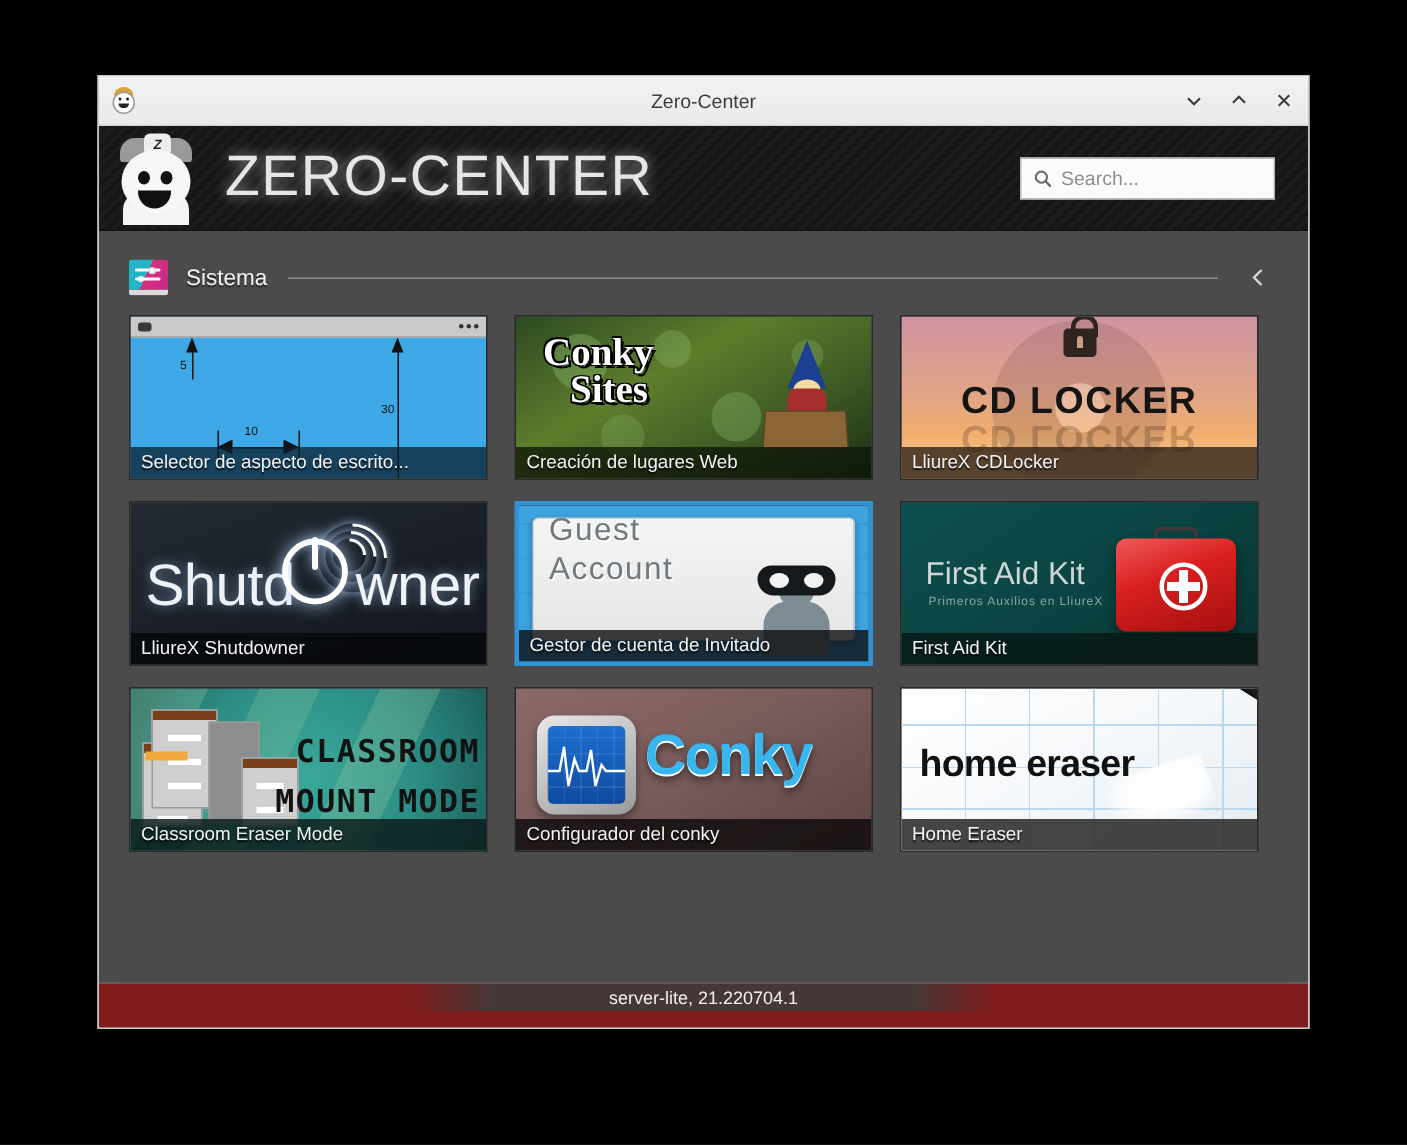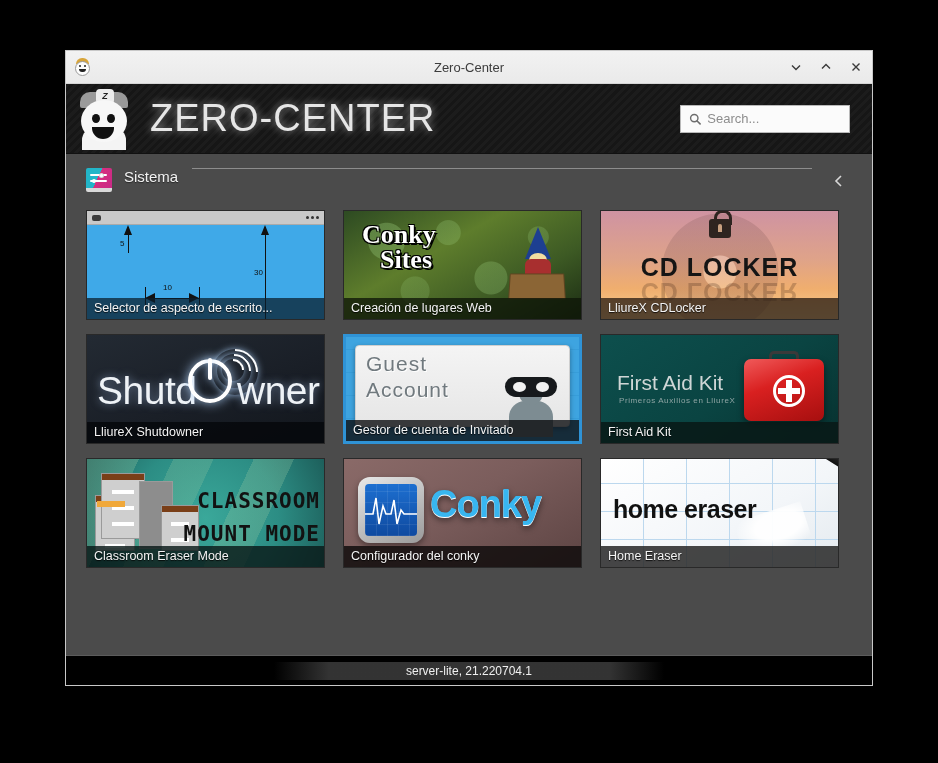--- a/index.html
+++ b/index.html
@@ -143,21 +143,21 @@
     position: relative;
   }
   .inner-pane {
     background: #4b4b4b;
     height: 100%;
     padding: 4px 2px 0 2px;
   }
 
   
   .section-head {
-    display: flex; 
+    display: flex; align-items: center;
     height: 34px; padding: 0 6px; margin-bottom: 4px;
   }
   .sec-icon {
     width: 26px; height: 24px; flex: 0 0 26px;
     position: relative; border-radius: 2px; overflow: hidden;
     background: linear-gradient(115deg, #22b5c8 0%, #22b5c8 46%, #d62f7e 46%, #c92a88 100%);
     border-bottom: 4px solid #d9d9d9;
   }
   .sec-icon .sl {
     position: absolute; left: 4px; height: 2px; background: #fff; border-radius: 1px;
@@ -346,21 +346,21 @@
       0deg, #3ea4e0 0 22px, #379dd9 22px 23px),
       #3ea4e0;
   }
   .c-guest .panel {
     position: absolute; left: 9px; top: 8px; right: 9px; bottom: 14px;
     background: linear-gradient(#f4f4f4, #e6e6e6);
     border-radius: 4px; border: 1px solid #cfcfcf;
     box-shadow: 0 2px 5px rgba(0,0,0,.35);
   }
   .c-guest .g-txt {
-    position: absolute; left: 20px; top: 14px;
+    position: absolute; left: 20px; top: 4px;
     font-size: 21px; color: #70797e; line-height: 1.22;
     letter-spacing: 1px;
     text-shadow: 1px 1px 0 rgba(255,255,255,.9);
   }
   .c-guest .g-txt span { display: block; }
   .c-guest .g-body {
     position: absolute; right: 26px; bottom: 4px;
     width: 44px; height: 36px; background: #7d8c92;
     border-radius: 16px 16px 0 0;
   }
@@ -488,22 +488,22 @@
   .c-home .smudge {
     position: absolute; right: 30px; bottom: 16px;
     width: 70px; height: 40px;
     background: radial-gradient(ellipse at 60% 40%, rgba(255,255,255,.95) 0 40%, rgba(255,255,255,0) 75%);
     transform: rotate(-18deg);
   }
 
   
   .statusbar {
     flex: 0 0 30px; height: 30px;
-    background: #000000;
-    display: flex; align-items: center; justify-content: center;
+    background: #7f1d1d;
+    display: flex; align-items: flex-start; justify-content: center;
     border-top: 1px solid #5c5c5c;
     position: relative;
   }
   .status-inner {
     width: 390px; height: 18px;
     background: linear-gradient(90deg, rgba(60,60,60,0) 0%, rgba(60,60,60,.85) 14%, rgba(60,60,60,.85) 86%, rgba(60,60,60,0) 100%);
     display: flex; align-items: center; justify-content: center;
     font-size: 12px; color: #f0f0f0;
   }
 </style>

